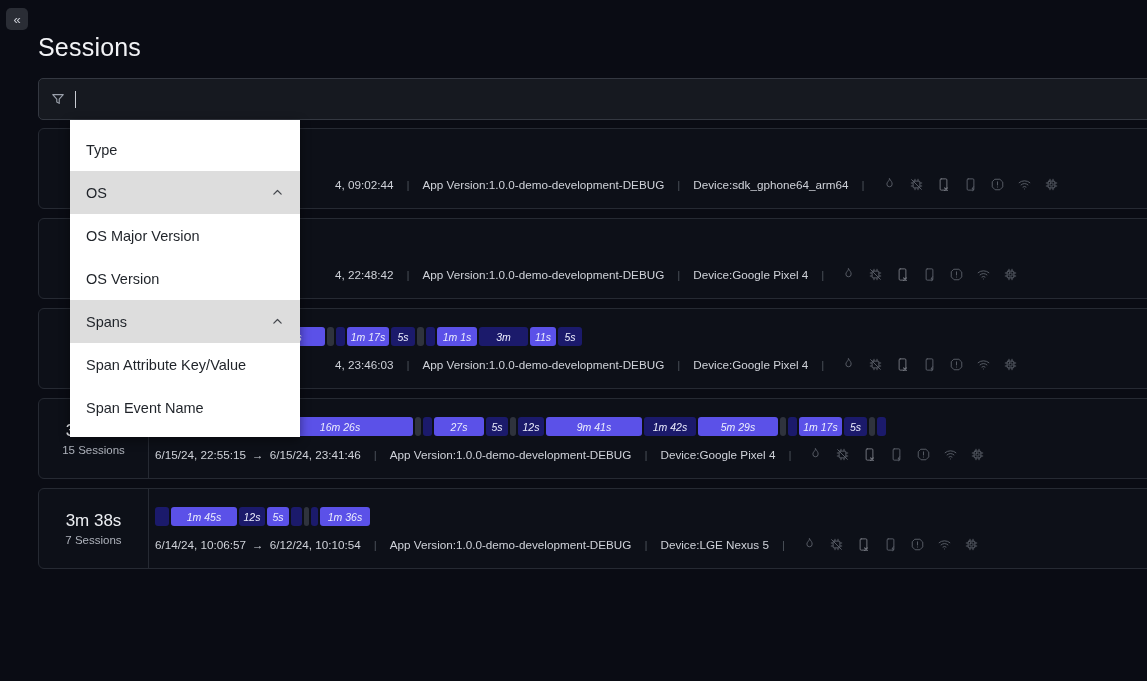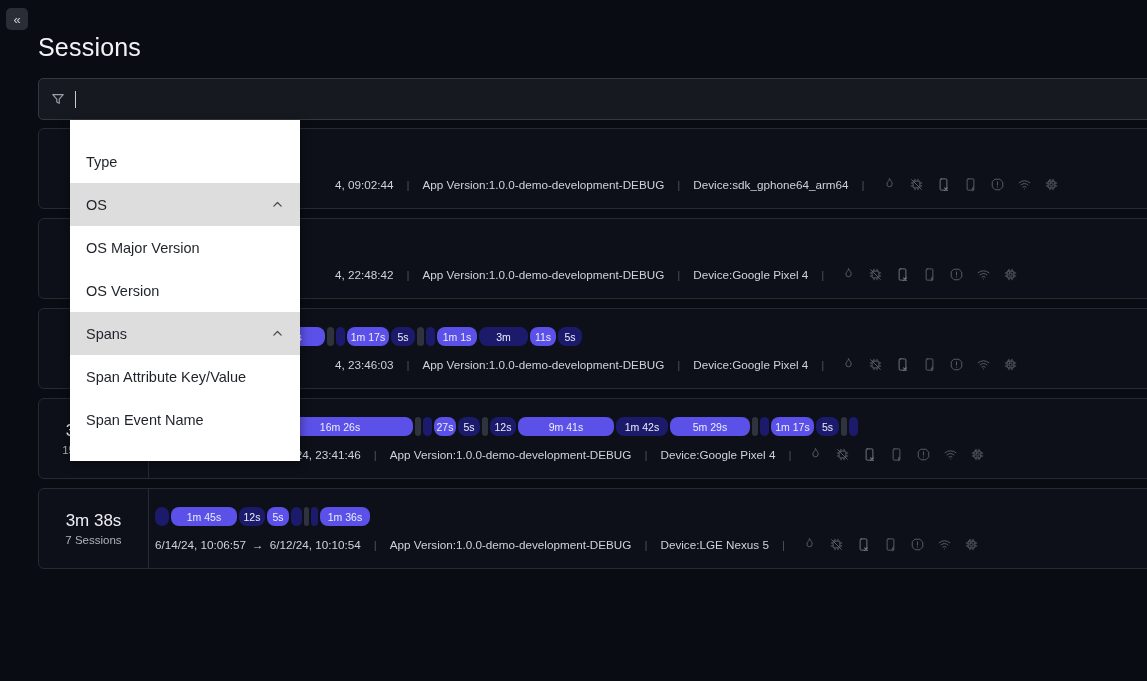--- a/index.html
+++ b/index.html
@@ -59,24 +59,25 @@
     display: flex; flex-direction: column;
     align-items: center; justify-content: center; gap: 3px;
   }
   .sc-duration { font-size: 17px; color: #edeff3; font-weight: 400; }
   .sc-count { font-size: 11.5px; color: #aeb2bb; }
   .sc-right { flex: 1; display: flex; flex-direction: column; justify-content: center; padding: 0 0 0 6px; min-width: 0; }
 
   
   .timeline { height: 21px; display: flex; align-items: stretch; gap: 2px; margin-bottom: 11px; padding-top: 2px; }
   .tl-seg {
-    border-radius: 8px;
+    border-radius: 3px;
     display: flex; align-items: center; justify-content: center;
     font-size: 10.5px; color: #eceefd; white-space: nowrap; overflow: hidden;
     flex: none;
+    font-style: italic;
   }
   .tl-seg.bright { background: #5b51e8; }
   .tl-seg.dark   { background: #1b1a6b; }
   .tl-seg.gap    { background: #2f333d; }
 
   
   .meta {
     display: flex; align-items: center; gap: 0;
     font-size: 11.7px; color: #cfd2d9; white-space: nowrap;
   }
@@ -85,21 +86,21 @@
   .meta-arrow { padding: 0 6px; color: #cfd2d9; }
   .meta-icons { display: flex; align-items: center; gap: 12px; padding-left: 4px; }
   .meta-icons svg { display: block; opacity: .55; }
 
   
   .dropdown {
     position: absolute; left: 70px; top: 120px;
     width: 230px;
     background: #ffffff;
     box-shadow: 0 3px 10px rgba(0,0,0,.45);
-    padding: 20px 0;
+    padding: 8px 0;
     z-index: 50;
   }
   .dd-item {
     height: 43px; display: flex; align-items: center;
     padding: 0 16px; font-size: 14.5px; color: #1f2329;
     cursor: pointer; justify-content: space-between;
   }
   .dd-item.group { background: #dddddd; }
   .dd-chevron { width: 13px; height: 13px; display: block; }
 </style>
@@ -349,21 +350,21 @@
         <div class="sc-right">
           <div class="timeline">
               <div class="tl-seg dark" style="width: 14px;"></div>
               <div class="tl-seg dark" style="width: 18px;">1s</div>
               <div class="tl-seg bright" style="width: 50px;">3m 39s</div>
               <div class="tl-seg gap" style="width: 6px;"></div>
               <div class="tl-seg dark" style="width: 14px;"></div>
               <div class="tl-seg bright" style="width: 146px;">16m 26s</div>
               <div class="tl-seg gap" style="width: 6px;"></div>
               <div class="tl-seg dark" style="width: 9px;"></div>
-              <div class="tl-seg bright" style="width: 22px;">27s</div>
+              <div class="tl-seg bright" style="width: 50px;">27s</div>
               <div class="tl-seg dark" style="width: 22px;">5s</div>
               <div class="tl-seg gap" style="width: 6px;"></div>
               <div class="tl-seg dark" style="width: 26px;">12s</div>
               <div class="tl-seg bright" style="width: 96px;">9m 41s</div>
               <div class="tl-seg dark" style="width: 52px;">1m 42s</div>
               <div class="tl-seg bright" style="width: 80px;">5m 29s</div>
               <div class="tl-seg gap" style="width: 6px;"></div>
               <div class="tl-seg dark" style="width: 9px;"></div>
               <div class="tl-seg bright" style="width: 43px;">1m 17s</div>
               <div class="tl-seg dark" style="width: 23px;">5s</div>

